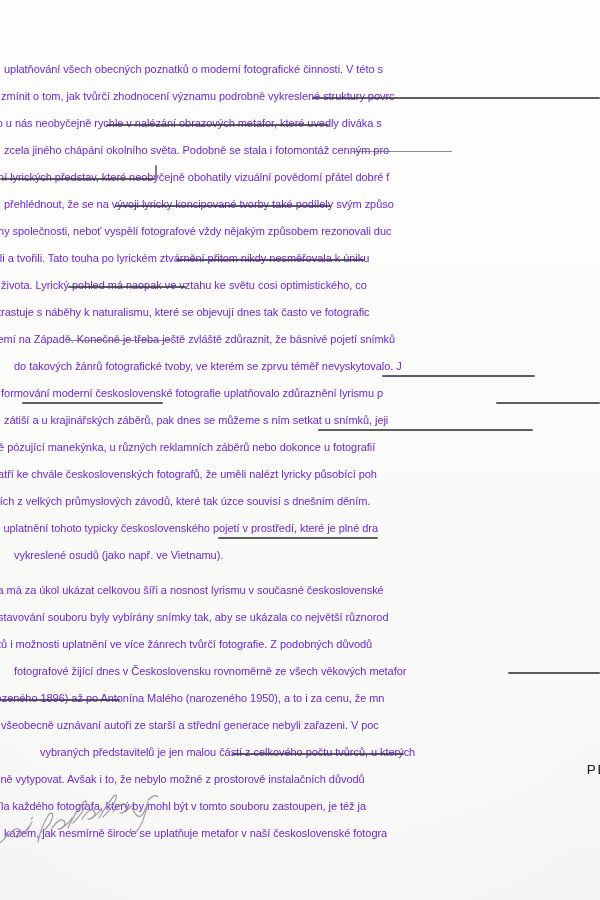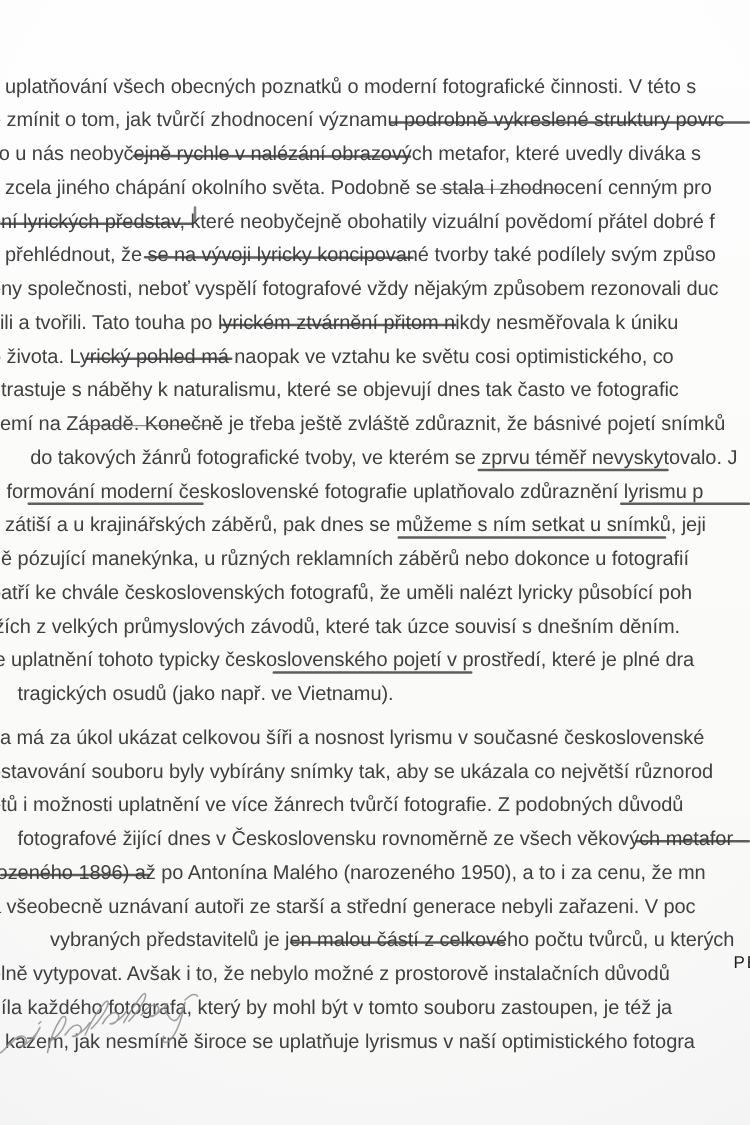--- a/index.html
+++ b/index.html
@@ -33,22 +33,22 @@
     top: 0;
     width: 600px;
   }
 
   .line {
     position: absolute;
     left: 0;
     width: 600px;
     height: 27px;
     white-space: pre;
-    color: #404040;
-    font-size: 16px;
+    color: #6d28d9;
+    font-size: 11px;
     letter-spacing: -0.05px;
     line-height: 27px;
   }
 
   
   .line > .run {
     display: inline-block;
     margin-left: -8px;
   }
 
@@ -121,46 +121,46 @@
 
   <div id="paper-texture"></div>
 
   <div class="speck" style="left:216px; top:778px; width:3px; height:3px;"></div>
   <div class="speck" style="left:300px; top:826px; width:2px; height:2px; opacity:.3;"></div>
 
   <div id="text-block">
       <div class="line indent" style="top: 56px;"><span class="run">uplatňování všech obecných poznatků o moderní fotografické činnosti. V této s</span></div>
       <div class="line" style="top: 83px;"><span class="run">e zmínit o tom, jak tvůrčí zhodnocení významu podrobně vykreslené struktury povrc</span></div>
       <div class="line" style="top: 110px;"><span class="run">ilo u nás neobyčejně rychle v nalézání obrazových metafor, které uvedly diváka s</span></div>
-      <div class="line indent" style="top: 137px;"><span class="run">zcela jiného chápání okolního světa. Podobně se stala i zhodnocení cenným pro</span></div>
+      <div class="line indent" style="top: 137px;"><span class="run">zcela jiného chápání okolního světa. Podobně se stala i fotomontáž cenným pro</span></div>
       <div class="line" style="top: 164px;"><span class="run">ění lyrických představ, které neobyčejně obohatily vizuální povědomí přátel dobré f</span></div>
       <div class="line indent" style="top: 191px;"><span class="run">přehlédnout, že se na vývoji lyricky koncipované tvorby také podílely svým způso</span></div>
       <div class="line" style="top: 218px;"><span class="run">ěny společnosti, neboť vyspělí fotografové vždy nějakým způsobem rezonovali duc</span></div>
       <div class="line" style="top: 245px;"><span class="run">žili a tvořili. Tato touha po lyrickém ztvárnění přitom nikdy nesměřovala k úniku</span></div>
       <div class="line" style="top: 272px;"><span class="run">o života. Lyrický pohled má naopak ve vztahu ke světu cosi optimistického, co</span></div>
       <div class="line" style="top: 299px;"><span class="run">ntrastuje s náběhy k naturalismu, které se objevují dnes tak často ve fotografic</span></div>
       <div class="line" style="top: 326px;"><span class="run">zemí na Západě. Konečně je třeba ještě zvláště zdůraznit, že básnivé pojetí snímků</span></div>
-      <div class="line indent2" style="top: 353px; text-align: center;"><span class="run">do takových žánrů fotografické tvoby, ve kterém se zprvu téměř nevyskytovalo. J</span></div>
+      <div class="line indent2" style="top: 353px;"><span class="run">do takových žánrů fotografické tvoby, ve kterém se zprvu téměř nevyskytovalo. J</span></div>
       <div class="line" style="top: 380px;"><span class="run">n formování moderní československé fotografie uplatňovalo zdůraznění lyrismu p</span></div>
       <div class="line indent" style="top: 407px;"><span class="run">zátiší a u krajinářských záběrů, pak dnes se můžeme s ním setkat u snímků, jeji</span></div>
       <div class="line" style="top: 434px;"><span class="run">ně pózující manekýnka, u různých reklamních záběrů nebo dokonce u fotografií</span></div>
       <div class="line" style="top: 461px;"><span class="run">oatří ke chvále československých fotografů, že uměli nalézt lyricky působící poh</span></div>
       <div class="line" style="top: 488px;"><span class="run">ižích z velkých průmyslových závodů, které tak úzce souvisí s dnešním děním.</span></div>
       <div class="line" style="top: 515px;"><span class="run">je uplatnění tohoto typicky československého pojetí v prostředí, které je plné dra</span></div>
-      <div class="line indent2" style="top: 542px;"><span class="run">tragických osudů (jako např. ve Vietnamu).</span></div>
+      <div class="line indent2" style="top: 542px;"><span class="run">vykreslené osudů (jako např. ve Vietnamu).</span></div>
       <div class="line" style="top: 577px;"><span class="run">va má za úkol ukázat celkovou šíři a nosnost lyrismu v současné československé</span></div>
       <div class="line" style="top: 604px;"><span class="run">estavování souboru byly vybírány snímky tak, aby se ukázala co největší různorod</span></div>
       <div class="line" style="top: 631px;"><span class="run">etů i možnosti uplatnění ve více žánrech tvůrčí fotografie. Z podobných důvodů</span></div>
       <div class="line indent2" style="top: 658px;"><span class="run">fotografové žijící dnes v Československu rovnoměrně ze všech věkových metafor</span></div>
       <div class="line" style="top: 685px;"><span class="run">rozeného 1896) až po Antonína Malého (narozeného 1950), a to i za cenu, že mn</span></div>
       <div class="line" style="top: 712px;"><span class="run">a všeobecně uznávaní autoři ze starší a střední generace nebyli zařazeni. V poc</span></div>
       <div class="line indent" style="top: 739px; margin-left: 36px;"><span class="run">vybraných představitelů je jen malou částí z celkového počtu tvůrců, u kterých</span></div>
       <div class="line" style="top: 766px;"><span class="run">elně vytypovat. Avšak i to, že nebylo možné z prostorově instalačních důvodů</span></div>
       <div class="line" style="top: 793px;"><span class="run">díla každého fotografa, který by mohl být v tomto souboru zastoupen, je též ja</span></div>
-      <div class="line indent" style="top: 820px;"><span class="run">kazem, jak nesmírně široce se uplatňuje lyrismus v naší optimistického fotogra</span></div>
+      <div class="line indent" style="top: 820px;"><span class="run">kazem, jak nesmírně široce se uplatňuje metafor v naší československé fotogra</span></div>
     </div>
 
   <div id="annotation-layer">
       <div class="mark" style="left: 312px; top: 97px; width: 288px; transform: rotate(-0.04deg);"></div>
       <div class="mark" style="left: 106px; top: 124px; width: 223px; transform: rotate(0.06deg);"></div>
       <div class="mark soft" style="left: 352px; top: 151px; width: 100px; transform: rotate(-0.02deg);"></div>
       <div class="mark" style="left: 0px; top: 178px; width: 155px; transform: rotate(-0.04deg);"></div>
       <div class="mark" style="left: 115px; top: 205px; width: 216px; transform: rotate(0.06deg);"></div>
       <div class="mark" style="left: 176px; top: 259px; width: 189px; transform: rotate(-0.06deg);"></div>
       <div class="mark" style="left: 68px; top: 286px; width: 118px; transform: rotate(0.06deg);"></div>

